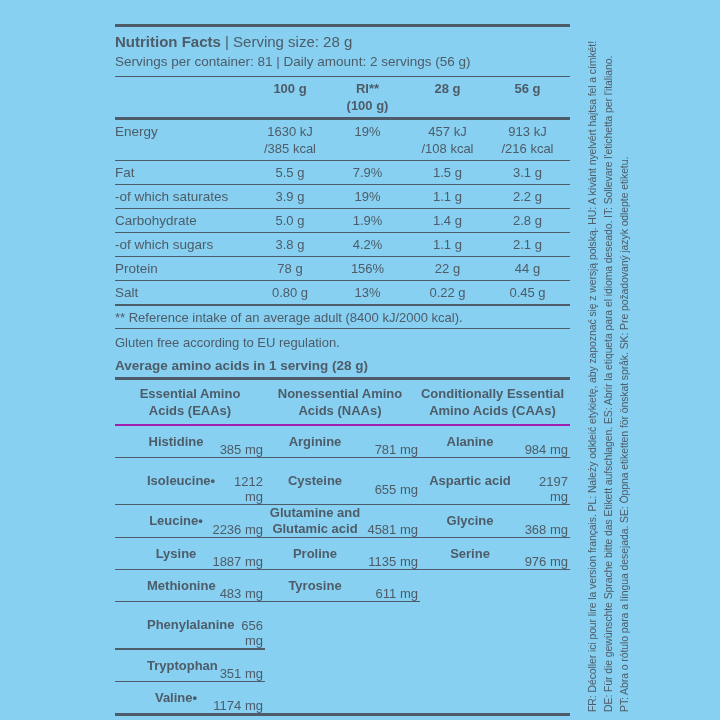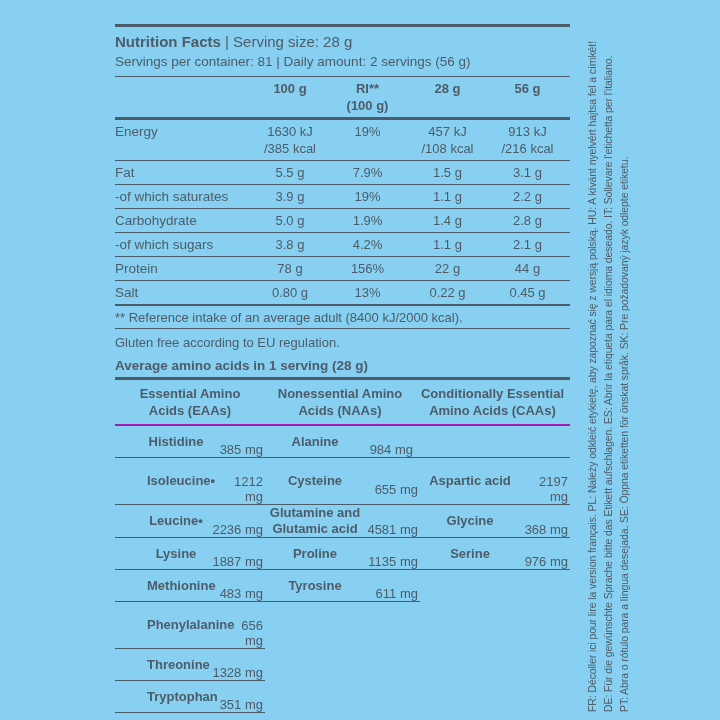--- a/index.html
+++ b/index.html
@@ -144,20 +144,24 @@
     <div class="ahcell ah1">Conditionally Essential
 Amino Acids (CAAs)</div>
   </div>
 
   <div>
       <div class="arow">
         <div class="agroup ag0">
           <div class="aname">Histidine</div>
           <div class="aval">385 mg</div>
         </div>
+        <div class="agroup ag1">
+          <div class="aname">Arginine</div>
+          <div class="aval">781 mg</div>
+        </div>
         <div class="agroup ag2">
           <div class="aname">Alanine</div>
           <div class="aval">984 mg</div>
         </div>
       </div>
       <div class="rule" style="width: 455px;"></div>
       <div class="arow">
         <div class="agroup ag0">
           <div class="aname">Isoleucine•</div>
           <div class="aval">1212 mg</div>
@@ -217,28 +221,20 @@
       <div class="rule" style="width: 305px;"></div>
       <div class="arow">
         <div class="agroup ag0">
           <div class="aname">Phenylalanine</div>
           <div class="aval">656 mg</div>
         </div>
         <div class="agroup ag1"></div>
         <div class="agroup ag2"></div>
       </div>
       <div class="rule" style="width: 150px;"></div>
-      <div class="arow">
-        <div class="agroup ag0">
-          <div class="aname">Threonine</div>
-          <div class="aval">1328 mg</div>
-        </div>
-        <div class="agroup ag1"></div>
-        <div class="agroup ag2"></div>
-      </div>
       <div class="rule" style="width: 150px;"></div>
       <div class="arow">
         <div class="agroup ag0">
           <div class="aname">Tryptophan</div>
           <div class="aval">351 mg</div>
         </div>
         <div class="agroup ag1"></div>
         <div class="agroup ag2"></div>
       </div>
       <div class="rule" style="width: 150px;"></div>

